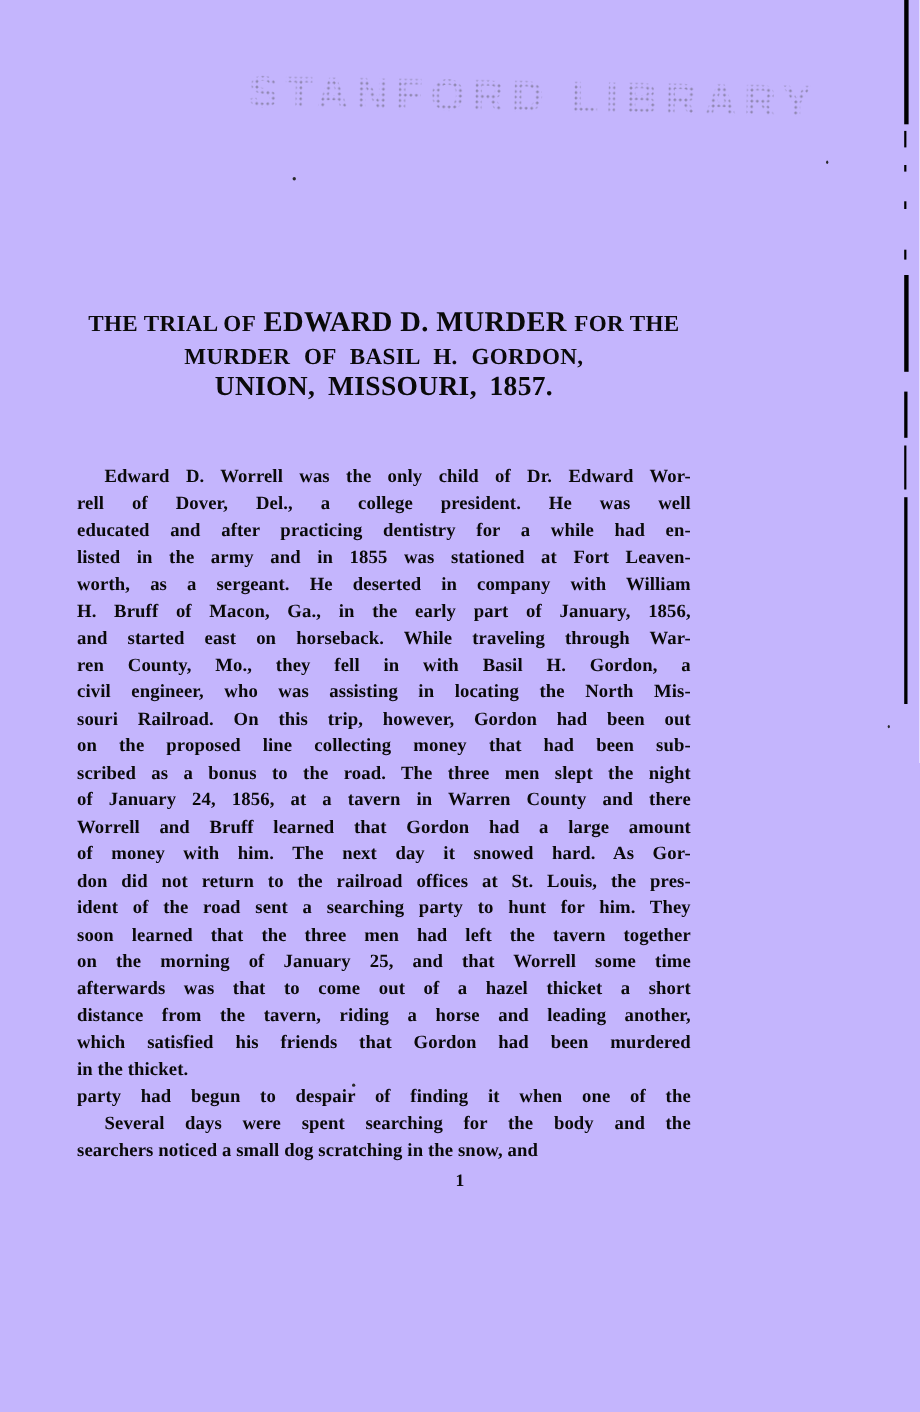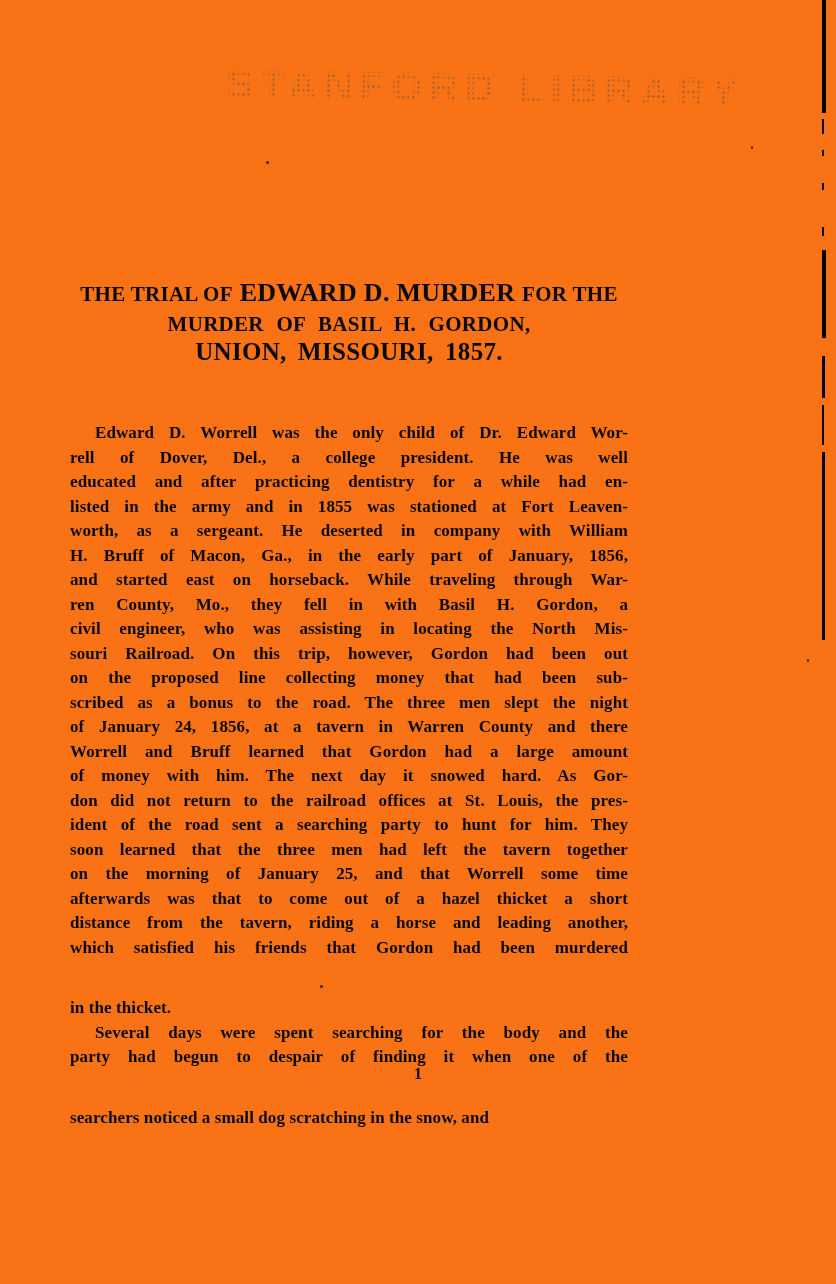--- a/index.html
+++ b/index.html
@@ -4,21 +4,21 @@
 <style>
   html, body {
     margin: 0;
     padding: 0;
     background: #ffffff;
   }
   .page {
     position: relative;
     width: 836px;
     height: 1284px;
-    background: #f97316;
+    background: #c4b5fd;
     overflow: hidden;
     font-family: "Liberation Serif", serif;
     color: #0a0a0a;
   }
 
   
   .stamp {
     position: absolute;
     left: 226px;
     top: 66px;
@@ -76,21 +76,21 @@
   }
   .line {
     height: 24.5px;
     line-height: 24.5px;
     text-align: justify;
     text-align-last: justify;
     white-space: normal;
     overflow: hidden;
   }
   .line.first { text-indent: 25px; }
-  .line.last { text-align-last: left; margin-top: 36px; }
+  .line.last { text-align-last: left; }
 
   .page-number {
     position: absolute;
     left: 0;
     top: 1065px;
     width: 836px;
     text-align: center;
     font-size: 16px;
     font-weight: bold;
   }
@@ -164,22 +164,22 @@
         <div class="line">don did not return to the railroad offices at St. Louis, the pres-</div>
         <div class="line">ident of the road sent a searching party to hunt for him. They</div>
         <div class="line">soon learned that the three men had left the tavern together</div>
         <div class="line">on the morning of January 25, and that Worrell some time</div>
         <div class="line">afterwards was that to come out of a hazel thicket a short</div>
         <div class="line">distance from the tavern, riding a horse and leading another,</div>
         <div class="line">which satisfied his friends that Gordon had been murdered</div>
         <div class="line last">in the thicket.</div>
       </div>
     <div>
+        <div class="line">party had begun to despair of finding it when one of the</div>
         <div class="line first">Several days were spent searching for the body and the</div>
-        <div class="line">party had begun to despair of finding it when one of the</div>
         <div class="line last">searchers noticed a small dog scratching in the snow, and</div>
       </div>
   </div>
 
   <div class="page-number">1</div>
 
   <div class="edge-seg seg1"></div>
   <div class="edge-seg seg2"></div>
   <div class="edge-seg seg3"></div>
   <div class="edge-seg seg4"></div>

